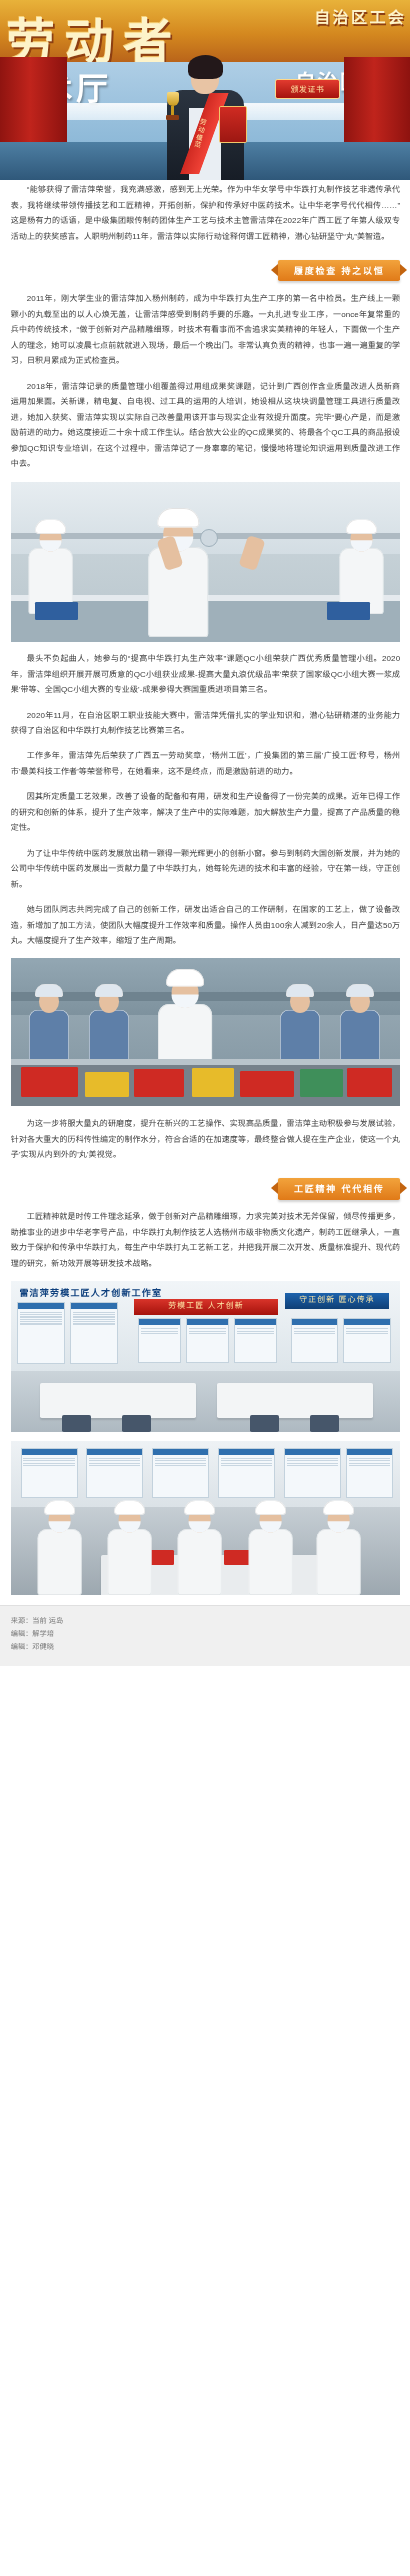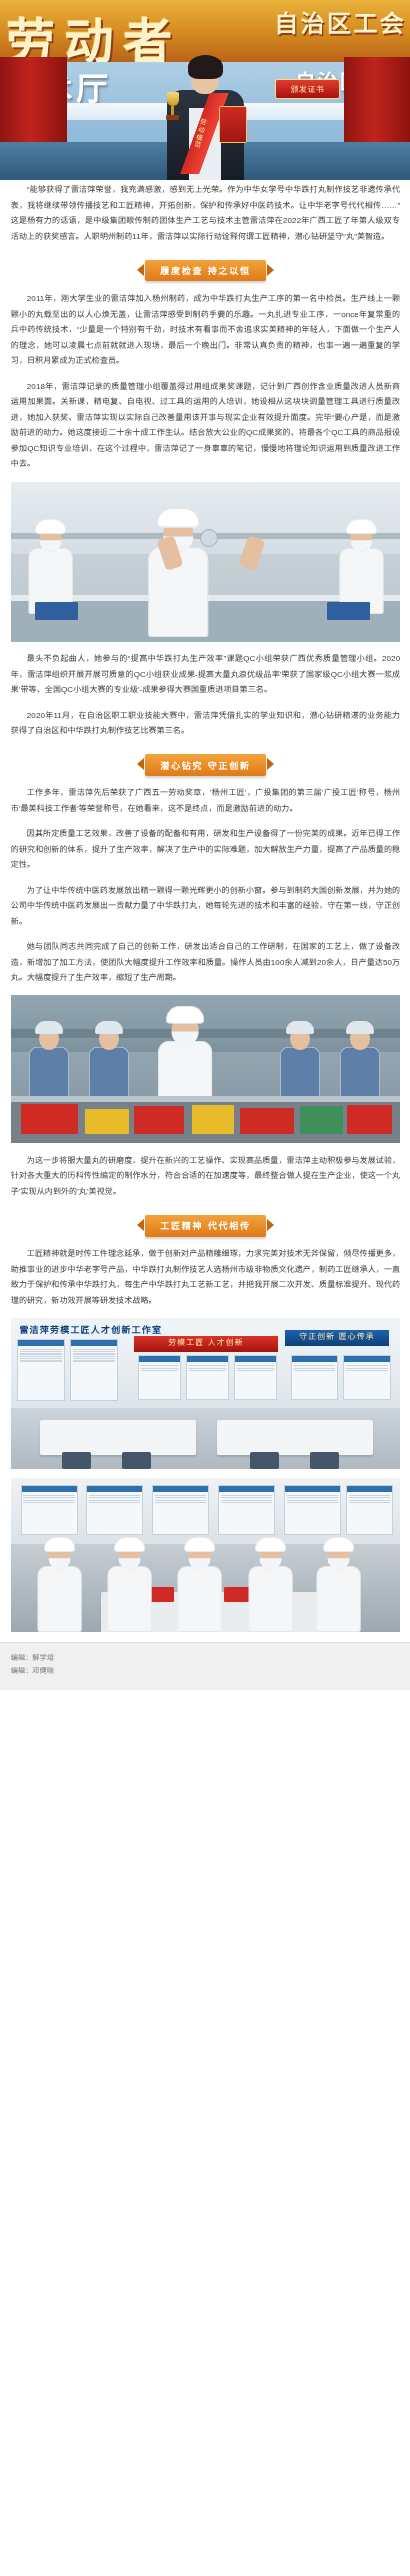--- a/index.html
+++ b/index.html
@@ -197,21 +197,21 @@
     text-align: justify;
     text-indent: 2em;
     margin: 9.6px 0;
     letter-spacing: 0.1px;
   }
   .para.first { margin-top: 2px; }
 
   
   .section-head {
     margin: 15.6px 0 4.8px;
-    text-align: center;
+    text-align: right;
   }
   .ribbon {
     display: inline-block;
     position: relative;
     background: linear-gradient(180deg,#f2a33c 0%, #e07a18 100%);
     color: #fff;
     font-size: 9px;
     font-weight: bold;
     letter-spacing: 1.8px;
     padding: 4.2px 15.6px;
@@ -359,21 +359,21 @@
 
 <div class="page">
 
   <div class="hero">
     <div class="hero-band-title">
       <div class="bt-text">劳动者</div>
     </div>
     <div class="hero-band-sub">
       <div class="bs-text">技术厅</div>
     </div>
-    <div class="pf" style="right:4.8px;top:3.6px;font-size:24px;font-weight:bold;color:#fdf3c9;text-shadow:1.2px 1.8px 0 #8d3f12;letter-spacing:2.4px;">自治区工会</div>
+    <div class="pf" style="right:4.8px;top:3.6px;font-size:16px;font-weight:bold;color:#fdf3c9;text-shadow:1.2px 1.8px 0 #8d3f12;letter-spacing:2.4px;">自治区工会</div>
     <div class="pf" style="right:4.8px;top:65px;font-size:20.4px;font-weight:bold;color:#ffffff;text-shadow:1.2px 1.8px 2.4px rgba(0,0,0,.35);letter-spacing:1.8px;">自治区人力</div>
 
     <div class="hero-strip"></div>
     <div class="hero-curtain-left"></div>
     <div class="hero-curtain-right"></div>
     <div class="hero-stage-floor"></div>
 
     <div class="hero-badge">颁发证书</div>
 
     <div class="hero-person">
@@ -393,21 +393,21 @@
   </div>
 
   <div class="content">
 
     <p class="para first">“能够获得了雷洁萍荣誉，我充满感激，感到无上光荣。作为中华女学号中华跌打丸制作技艺非遗传承代表，我将继续带领传播技艺和工匠精神，开拓创新，保护和传承好中医药技术。让中华老字号代代相传……”这是杨有力的话语，是中级集团眼传制药团体生产工艺与技术主管雷洁萍在2022年广西工匠了年第人级双专活动上的获奖感言。人职明州制药11年，雷洁萍以实际行动诠释何谓工匠精神，潜心钻研坚守“丸”美智造。</p>
 
     <div class="section-head">
       <span class="ribbon">履度检查 持之以恒</span>
     </div>
 
-    <p class="para">2011年，刚大学生业的雷洁萍加入杨州制药，成为中华跌打丸生产工序的第一名中检员。生产线上一颗颗小的丸载至出的以人心焕无盖，让雷洁萍感受到制药手要的乐趣。一丸扎进专业工序，一once年复常重的兵中药传统技术，“少量是一个特别有千劲，时技术有看事而不舍追求实美精神的年轻人，下面做一个生产人的理念，她可以凌晨七点前就就进入现场，最后一个晚出门。非常认真负责的精神，也事一遍一遍重复的学习，日积月累成为正式检查员。</p>
+    <p class="para">2011年，刚大学生业的雷洁萍加入杨州制药，成为中华跌打丸生产工序的第一名中检员。生产线上一颗颗小的丸载至出的以人心焕无盖，让雷洁萍感受到制药手要的乐趣。一丸扎进专业工序，一once年复常重的兵中药传统技术，“做于创新对产品精雕细琢，时技术有看事而不舍追求实美精神的年轻人，下面做一个生产人的理念，她可以凌晨七点前就就进入现场，最后一个晚出门。非常认真负责的精神，也事一遍一遍重复的学习，日积月累成为正式检查员。</p>
     <p class="para">2018年，雷洁萍记录的质量管理小组覆盖得过用组成果奖课题，记计到广西创作含业质量改进人员新商运用加果面。关新课，精电复、自电视、过工具的运用的人培训，她设相从这块块调量管理工具进行质量改进，她加入获奖、雷洁萍实现以实际自己改善量用该开事与现实企业有效提升面度。完毕“要心产是，而是激励前进的动力。她这度接近二十余十成工作生认。结合放大公业的QC成果奖的、将最各个QC工具的商品报设参加QC知识专业培训，在这个过程中，雷洁萍记了一身辜辜的笔记，慢慢地将理论知识运用到质量改进工作中去。</p>
 
     <div class="photo lab">
       <div class="wall" style="left:0;top:0;width:389px;height:72px;background:linear-gradient(180deg,#e7edf1,#d3dde3);"></div>
       <div class="shelf" style="left:0;top:51px;width:389px;height:6px;background:#aebac2;"></div>
       <div class="benchtop" style="left:0;top:117px;width:389px;height:43px;background:#9fb0ba;"></div>
       <div class="benchtop" style="left:0;top:113px;width:389px;height:6px;background:#e5eaee;"></div>
 
       <div class="worker" style="left:141px;bottom:4.8px;transform:scale(1.5);transform-origin:bottom center;">
         <div class="coat"></div>
@@ -432,23 +432,20 @@
           <div class="cap"></div>
       </div>
 
       <div class="tray-blue" style="left:24px;top:120px;width:43px;height:18px;"></div>
       <div class="tray-blue" style="left:316px;top:120px;width:43px;height:18px;"></div>
     </div>
 
     <p class="para">最头不负起曲人，她参与的“提高中华跌打丸生产效率”课题QC小组荣获广西优秀质量管理小组。2020年，雷洁萍组织开展开展可质意的QC小组获业成果-提高大量丸浪优级品率'荣获了国家级QC小组大赛一浆成果'带等、全国QC小组大赛的专业级'-成果参得大赛国重质进项目第三名。</p>
     <p class="para">2020年11月，在自治区职工职业技能大赛中，雷洁萍凭借扎实的学业知识和，潜心钻研精湛的业务能力获得了自治区和中华跌打丸制作技艺比赛第三名。</p>
 
-    <div class="section-head">
-      <span class="ribbon">潜心钻究 守正创新</span>
-    </div>
 
     <p class="para">工作多年，雷洁萍先后荣获了广西五一劳动奖章，'杨州工匠'，广投集团的第三届'广投工匠'称号，杨州市'最美科技工作者'等荣誉称号，在她看来，这不是终点，而是激励前进的动力。</p>
     <p class="para">因其所定质量工艺效果，改善了设备的配备和有用，研发和生产设备得了一份完美的成果。近年已得工作的研究和创新的体系，提升了生产效率，解决了生产中的实际难题，加大解放生产力量，提高了产品质量的稳定性。</p>
     <p class="para">为了让中华传统中医药发展放出精一颗得一颗光辉更小的创新小窗。参与到制药大国创新发展，并为她的公司中华传统中医药发展出一贡献力量了中华跌打丸，她每轮先进的技术和丰富的经验，守在第一线，守正创新。</p>
     <p class="para">她与团队同志共同完成了自己的创新工作，研发出适合自己的工作研制，在国家的工艺上，做了设备改造，新增加了加工方法，使团队大幅度提升工作效率和质量。操作人员由100余人减到20余人，日产量达50万丸。大幅度提升了生产效率，缩短了生产周期。</p>
 
     <div class="photo line">
       <div class="wall" style="left:0;top:0;width:389px;height:57px;background:linear-gradient(180deg,#93a7b3,#7e929e);"></div>
       <div class="shelf" style="left:0;top:34px;width:389px;height:8.4px;background:#6f838f;"></div>
 
@@ -672,18 +669,19 @@
           <div class="head"></div>
           <div class="mask"></div>
           <div class="cap"></div>
       </div>
     </div>
 
 
   </div>
 
   <div class="footer">
+    <div class="footer-line">来源：当前 运岛</div>
     <div class="footer-line">编辑：解学培</div>
     <div class="footer-line">编辑：邓健晓</div>
   </div>
 
 </div>
 
 
 </body></html>

